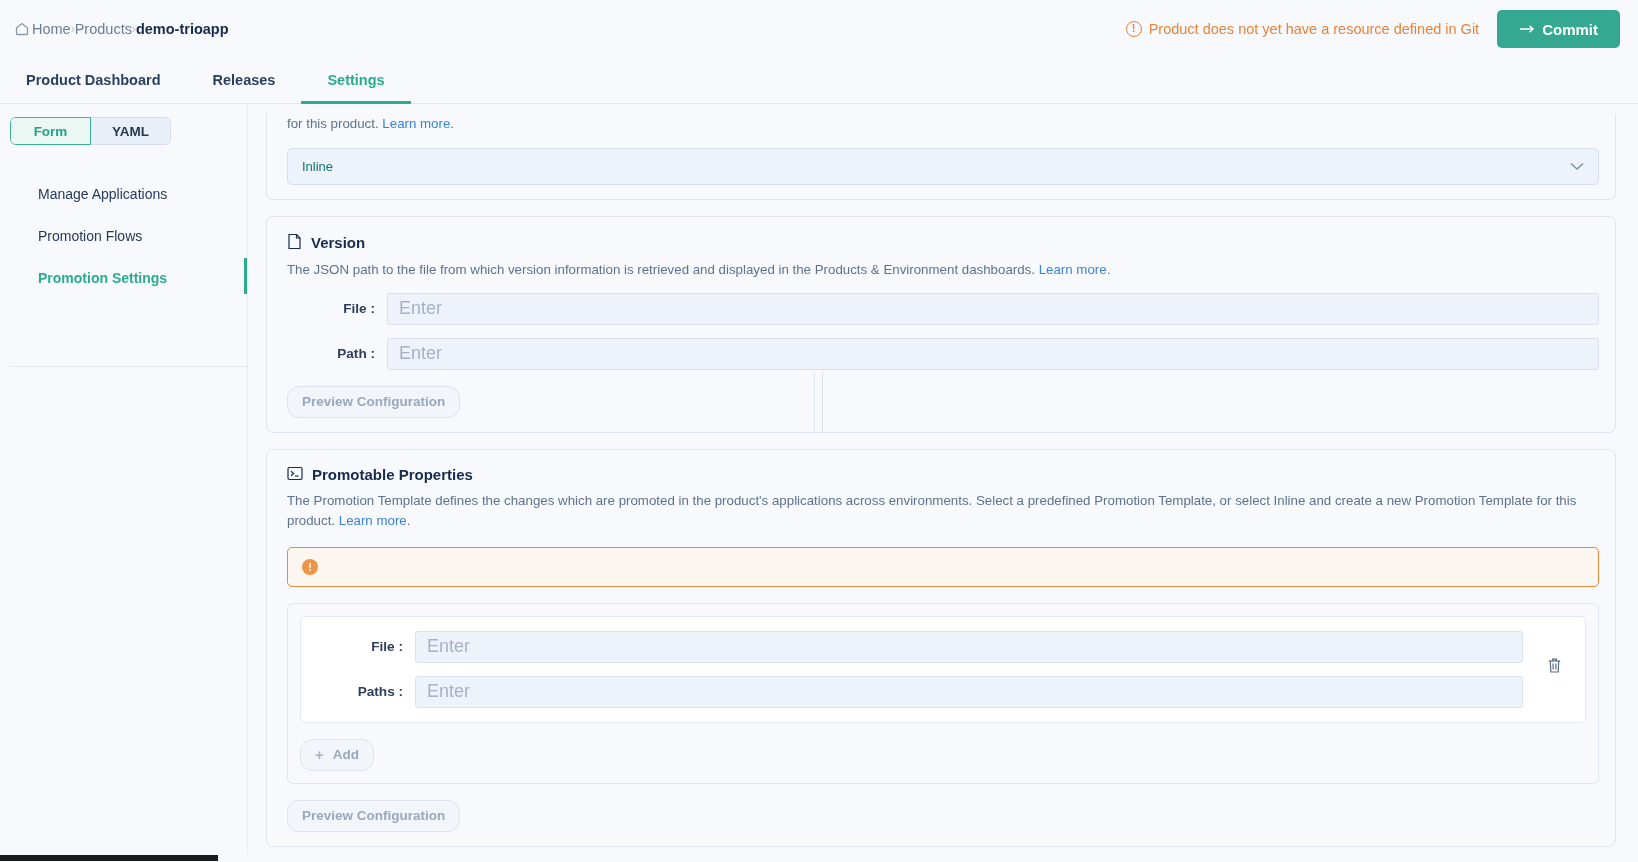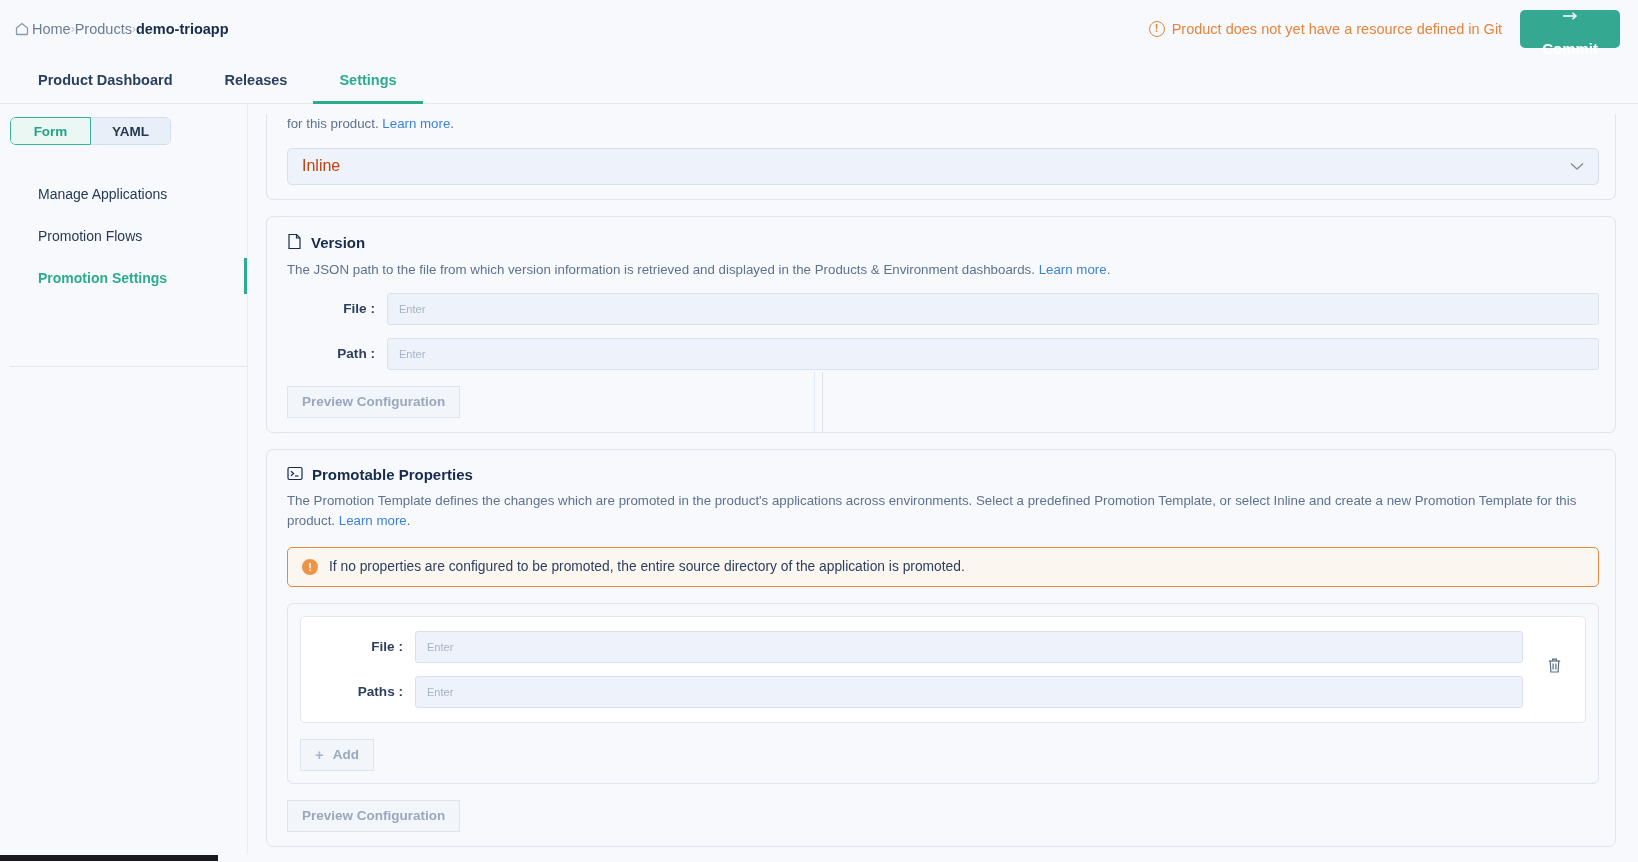--- a/index.html
+++ b/index.html
@@ -34,30 +34,28 @@
     border: 1.4px solid #e8833a; color: #e8833a;
     font-size: 11px; font-weight: 700; line-height: 13px;
     text-align: center; flex: none;
   }
   .commit-btn {
     background: #34a891; color: #fff;
     border: none; border-radius: 5px;
     height: 38px; padding: 0 22px;
     font-size: 15px; font-weight: 700;
     font-family: "Liberation Sans", sans-serif;
-    display: flex; align-items: center; gap: 18px;
+    display: flex; align-items: center; gap: 6px;
     cursor: pointer;
-    flex-direction: column;
   }
   .commit-icon { display: inline-flex; align-items: center; }
 
   
   .tabs {
     height: 46px; display: flex; align-items: stretch;
-    padding-left: 12px;
     border-bottom: 1px solid #e3e8ef;
     background: #f7f9fc;
   }
   .tab {
     display: flex; align-items: center; justify-content: center;
     padding: 0 26px; font-size: 14.5px; font-weight: 600;
     color: #2a3f5f; cursor: pointer;
     border-bottom: 3px solid transparent;
     margin-bottom: -1px;
   }
@@ -135,50 +133,50 @@
 
   
   .select {
     margin-top: 14px;
     height: 37px; width: 100%;
     background: #eef2fa;
     border: 1px solid #d5dfee;
     border-radius: 5px;
     display: flex; align-items: center;
     padding: 0 14px;
-    font-size: 16px; color: #c2410c;
+    font-size: 13px; color: #0f766e;
     cursor: pointer;
   }
   .select .chev { margin-left: auto; color: #7e8fa6; }
 
   
   .frow { display: flex; align-items: center; margin-top: 13px; }
   .flabel {
     width: 100px; text-align: right; padding-right: 12px;
     font-size: 13.6px; font-weight: 600; color: #2d3f5c;
     flex: none;
   }
   .finput {
     flex: 1; height: 32px;
     background: #eef2fa;
     border: 1px solid #d9e1ee;
     border-radius: 3px;
     padding: 0 11px;
-    font-size: 11px; color: #253858;
+    font-size: 18px; color: #253858;
     font-family: "Liberation Sans", sans-serif;
   }
   .finput::placeholder { color: #a6b2c6; }
 
   
   .ghost-btn {
     margin-top: 16px;
     height: 32px; padding: 0 14px;
     background: #f2f5fa;
     border: 1px solid #dde4ee;
-    border-radius: 0;
+    border-radius: 12px;
     font-size: 13.5px; font-weight: 600; color: #9aa8bd;
     font-family: "Liberation Sans", sans-serif;
     display: inline-flex; align-items: center; gap: 9px;
     cursor: pointer;
   }
 
   .btnrow { display: flex; align-items: stretch; position: relative; }
   .vline1, .vline2 {
     position: absolute; top: 2px; bottom: -14px; width: 1px;
   }
@@ -363,21 +361,20 @@
           </svg>
         </span>
         <span>Promotable Properties</span>
       </div>
       <div class="card-desc">
         <span>The Promotion Template defines the changes which are promoted in the product's applications across environments. Select a predefined Promotion Template, or select Inline and create a new Promotion Template for this product. </span><a class="link" href="#">Learn more</a><span>.</span>
       </div>
 
       <div class="alert">
         <span class="alert-icon">!</span>
-        <span>If no properties are configured to be promoted, the entire source directory of the application is promoted.</span>
       </div>
 
       <div class="group-box">
         <div class="entry-card">
           <div class="entry-fields">
             <div class="frow">
               <div class="flabel">File :</div>
               <input class="finput" type="text" placeholder="Enter" style="">
             </div>
             <div class="frow">

